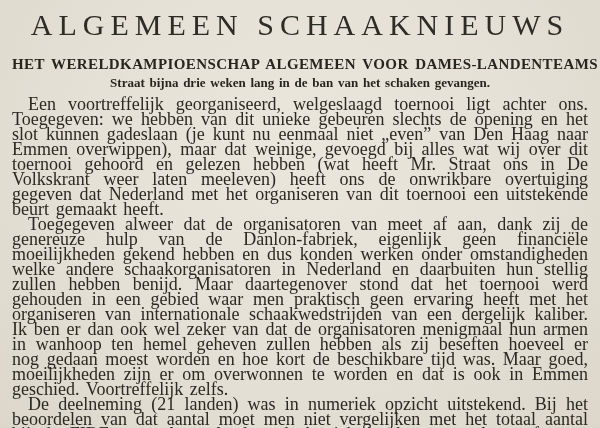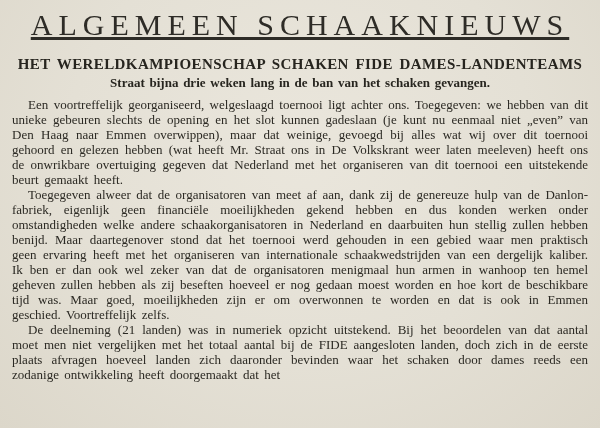--- a/index.html
+++ b/index.html
@@ -22,21 +22,20 @@
   }
   .masthead {
     text-align: center;
     font-size: 30px;
     font-weight: 400;
     letter-spacing: 6px;
     white-space: nowrap;
     color: #2e2c27;
     margin: 2px 0 0 0;
     line-height: 36px;
-    text-decoration: underline;
   }
   .article-heading {
     text-align: center;
     font-size: 15px;
     font-weight: bold;
     letter-spacing: 0.4px;
     word-spacing: 2.5px;
     white-space: nowrap;
     color: #27251f;
     margin-top: 13px;
@@ -49,36 +48,36 @@
     word-spacing: 1.5px;
     color: #27251f;
     margin-top: 4px;
     line-height: 14px;
   }
   .article-body {
     margin-top: 7px;
   }
   .article-body p {
     margin: 0;
-    font-size: 13px;
+    font-size: 18px;
     line-height: 15px;
     text-align: justify;
     text-indent: 16px;
     word-spacing: 2.2px;
     color: #2b2923;
   }
 </style>
 </head>
 <body>
 
 <div class="page">
 
   <h1 class="masthead">ALGEMEEN SCHAAKNIEUWS</h1>
 
-  <div class="article-heading">HET WERELDKAMPIOENSCHAP SCHAKEN FIDE DAMES-LANDENTEAMS</div>
+  <div class="article-heading">HET WERELDKAMPIOENSCHAP ALGEMEEN VOOR DAMES-LANDENTEAMS</div>
 
   <div class="article-subheading">Straat bijna drie weken lang in de ban van het schaken gevangen.</div>
 
   <div class="article-body">
     <p>Een voortreffelijk georganiseerd, welgeslaagd toernooi ligt achter ons. Toegegeven: we hebben van dit unieke gebeuren slechts de opening en het slot kunnen gadeslaan (je kunt nu eenmaal niet „even” van Den Haag naar Emmen overwippen), maar dat weinige, gevoegd bij alles wat wij over dit toernooi gehoord en gelezen hebben (wat heeft Mr. Straat ons in De Volkskrant weer laten meeleven) heeft ons de onwrikbare overtuiging gegeven dat Nederland met het organiseren van dit toernooi een uitstekende beurt gemaakt heeft.</p>
     <p>Toegegeven alweer dat de organisatoren van meet af aan, dank zij de genereuze hulp van de Danlon-fabriek, eigenlijk geen financiële moeilijkheden gekend hebben en dus konden werken onder omstandigheden welke andere schaakorganisatoren in Nederland en daarbuiten hun stellig zullen hebben benijd. Maar daartegenover stond dat het toernooi werd gehouden in een gebied waar men praktisch geen ervaring heeft met het organiseren van internationale schaakwedstrijden van een dergelijk kaliber. Ik ben er dan ook wel zeker van dat de organisatoren menigmaal hun armen in wanhoop ten hemel geheven zullen hebben als zij beseften hoeveel er nog gedaan moest worden en hoe kort de beschikbare tijd was. Maar goed, moeilijkheden zijn er om overwonnen te worden en dat is ook in Emmen geschied. Voortreffelijk zelfs.</p>
     <p>De deelneming (21 landen) was in numeriek opzicht uitstekend. Bij het beoordelen van dat aantal moet men niet vergelijken met het totaal aantal bij de FIDE aangesloten landen, doch zich in de eerste plaats afvragen hoeveel landen zich daaronder bevinden waar het schaken door dames reeds een zodanige ontwikkeling heeft doorgemaakt dat het</p>
   </div>
 
 </div>

